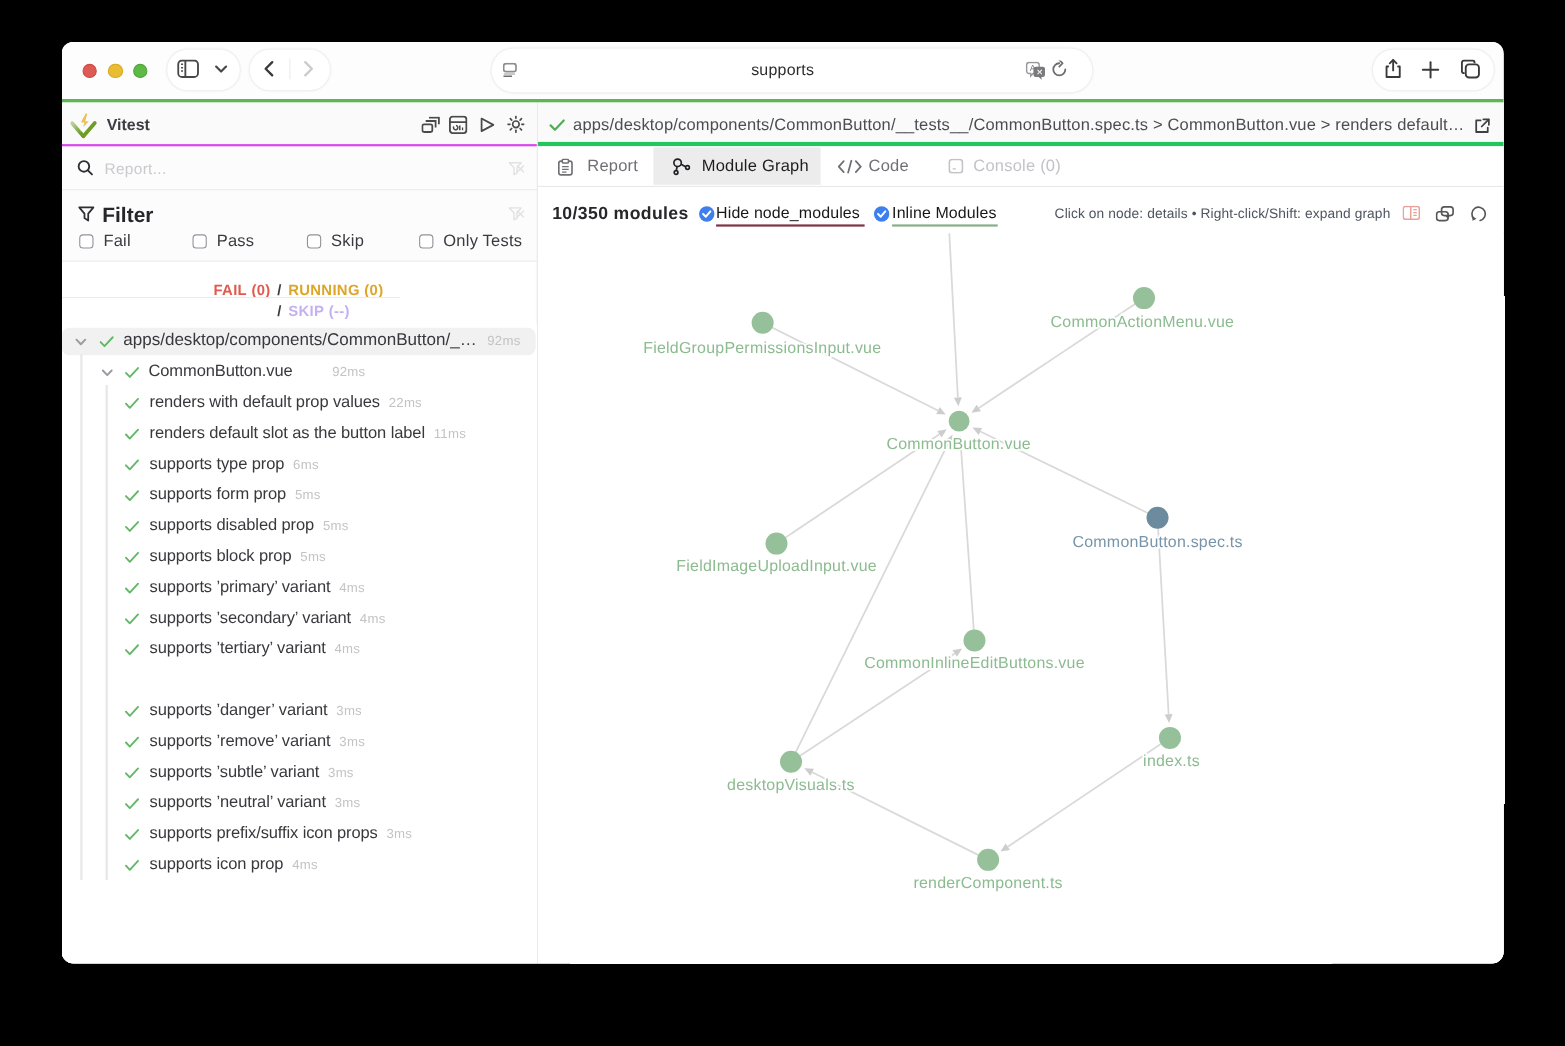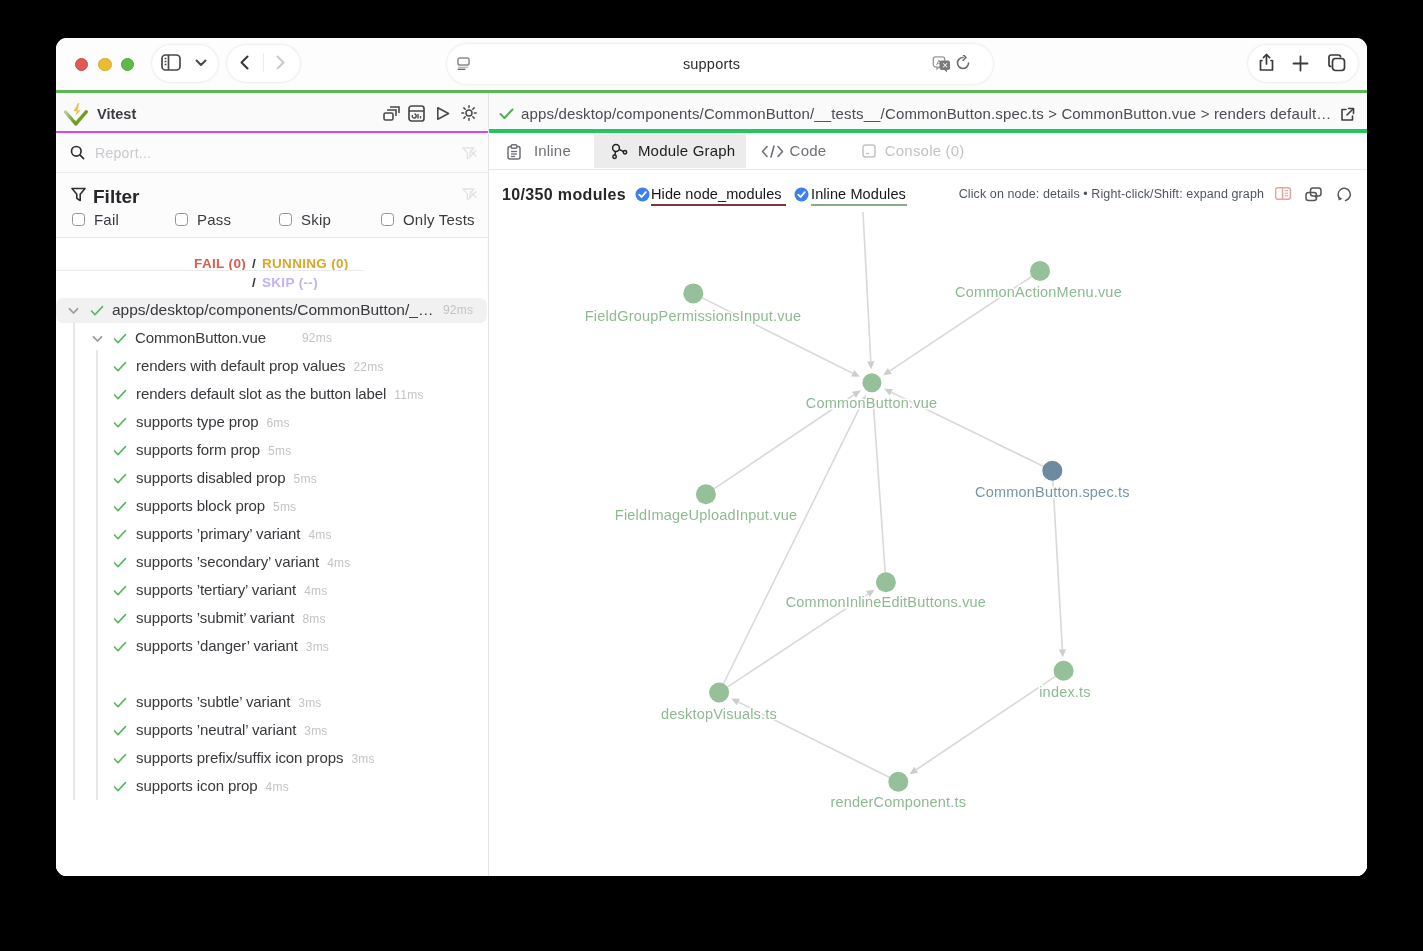--- a/index.html
+++ b/index.html
@@ -275,31 +275,31 @@
               <polyline points="1.5,6 5,9.7 12.5,1.6" fill="none" stroke="#62b867" stroke-width="1.7" stroke-linecap="round" stroke-linejoin="round"></polyline>
             </svg>
       <div class="nm" style="left:80px;">supports ’secondary’ variant<span class="dur" style="position:static; margin-left:8px;">4ms</span></div>
     </div>
           <div class="trow" style="top:282px;">
       <svg class="abs" style="left:57px; top:8.5px;" width="14" height="12" viewBox="0 0 14 12">
               <polyline points="1.5,6 5,9.7 12.5,1.6" fill="none" stroke="#62b867" stroke-width="1.7" stroke-linecap="round" stroke-linejoin="round"></polyline>
             </svg>
       <div class="nm" style="left:80px;">supports ’tertiary’ variant<span class="dur" style="position:static; margin-left:8px;">4ms</span></div>
     </div>
-          <div class="trow" style="top:310px;">
-      <svg class="abs" style="left:57px; top:8.5px;" width="14" height="12" viewBox="0 0 14 12">
-              <polyline points="1.5,6 5,9.7 12.5,1.6" fill="none" stroke="#62b867" stroke-width="1.7" stroke-linecap="round" stroke-linejoin="round"></polyline>
-            </svg>
-      <div class="nm" style="left:80px;">supports ’submit’ variant<span class="dur" style="position:static; margin-left:8px;">8ms</span></div>
-    </div>
           <div class="trow" style="top:338px;">
       <svg class="abs" style="left:57px; top:8.5px;" width="14" height="12" viewBox="0 0 14 12">
               <polyline points="1.5,6 5,9.7 12.5,1.6" fill="none" stroke="#62b867" stroke-width="1.7" stroke-linecap="round" stroke-linejoin="round"></polyline>
             </svg>
       <div class="nm" style="left:80px;">supports ’danger’ variant<span class="dur" style="position:static; margin-left:8px;">3ms</span></div>
+    </div>
+          <div class="trow" style="top:366px;">
+      <svg class="abs" style="left:57px; top:8.5px;" width="14" height="12" viewBox="0 0 14 12">
+              <polyline points="1.5,6 5,9.7 12.5,1.6" fill="none" stroke="#62b867" stroke-width="1.7" stroke-linecap="round" stroke-linejoin="round"></polyline>
+            </svg>
+      <div class="nm" style="left:80px;">supports ’remove’ variant<span class="dur" style="position:static; margin-left:8px;">3ms</span></div>
     </div>
           <div class="trow" style="top:394px;">
       <svg class="abs" style="left:57px; top:8.5px;" width="14" height="12" viewBox="0 0 14 12">
               <polyline points="1.5,6 5,9.7 12.5,1.6" fill="none" stroke="#62b867" stroke-width="1.7" stroke-linecap="round" stroke-linejoin="round"></polyline>
             </svg>
       <div class="nm" style="left:80px;">supports ’subtle’ variant<span class="dur" style="position:static; margin-left:8px;">3ms</span></div>
     </div>
           <div class="trow" style="top:422px;">
       <svg class="abs" style="left:57px; top:8.5px;" width="14" height="12" viewBox="0 0 14 12">
               <polyline points="1.5,6 5,9.7 12.5,1.6" fill="none" stroke="#62b867" stroke-width="1.7" stroke-linecap="round" stroke-linejoin="round"></polyline>
@@ -337,21 +337,21 @@
       </div>
       <div class="tabs">
 
         <svg class="abs" style="left:18.4px; top:11px;" width="14" height="16" viewBox="0 0 14 16">
           <rect x="1" y="2.5" width="12" height="12.5" rx="2" fill="none" stroke="#6f6f76" stroke-width="1.5"></rect>
           <rect x="4.2" y="0.8" width="5.6" height="3.4" rx="1" fill="#fff" stroke="#6f6f76" stroke-width="1.4"></rect>
           <line x1="4" y1="7.5" x2="10" y2="7.5" stroke="#6f6f76" stroke-width="1.3"></line>
           <line x1="4" y1="10" x2="10" y2="10" stroke="#6f6f76" stroke-width="1.3"></line>
           <line x1="4" y1="12.5" x2="8" y2="12.5" stroke="#6f6f76" stroke-width="1.3"></line>
         </svg>
-        <div class="tab" style="left:44.9px; top:9px; color:#6f6f76;">Inline</div>
+        <div class="tab" style="left:44.9px; top:9px; color:#6f6f76;">Report</div>
 
         <div class="abs" style="left:104.8px; top:1px; width:152px; height:34px; background:#ececec;"></div>
         <svg class="abs" style="left:122.4px; top:10px;" width="17" height="17" viewBox="0 0 17 17">
           <circle cx="5" cy="5" r="3.4" fill="none" stroke="#212125" stroke-width="1.5"></circle>
           <circle cx="3.6" cy="13.8" r="1.7" fill="none" stroke="#212125" stroke-width="1.5"></circle>
           <circle cx="14" cy="9.3" r="1.7" fill="none" stroke="#212125" stroke-width="1.5"></circle>
           <path d="M4.6 8.4 C4.2 10 4.1 10.9 3.8 12" fill="none" stroke="#212125" stroke-width="1.5"></path>
           <path d="M8.2 6.3 C10 7.3 11 8 12.4 8.7" fill="none" stroke="#212125" stroke-width="1.5"></path>
         </svg>
         <div class="tab" style="left:148.9px; top:9px; color:#1d1d20;">Module Graph</div>

